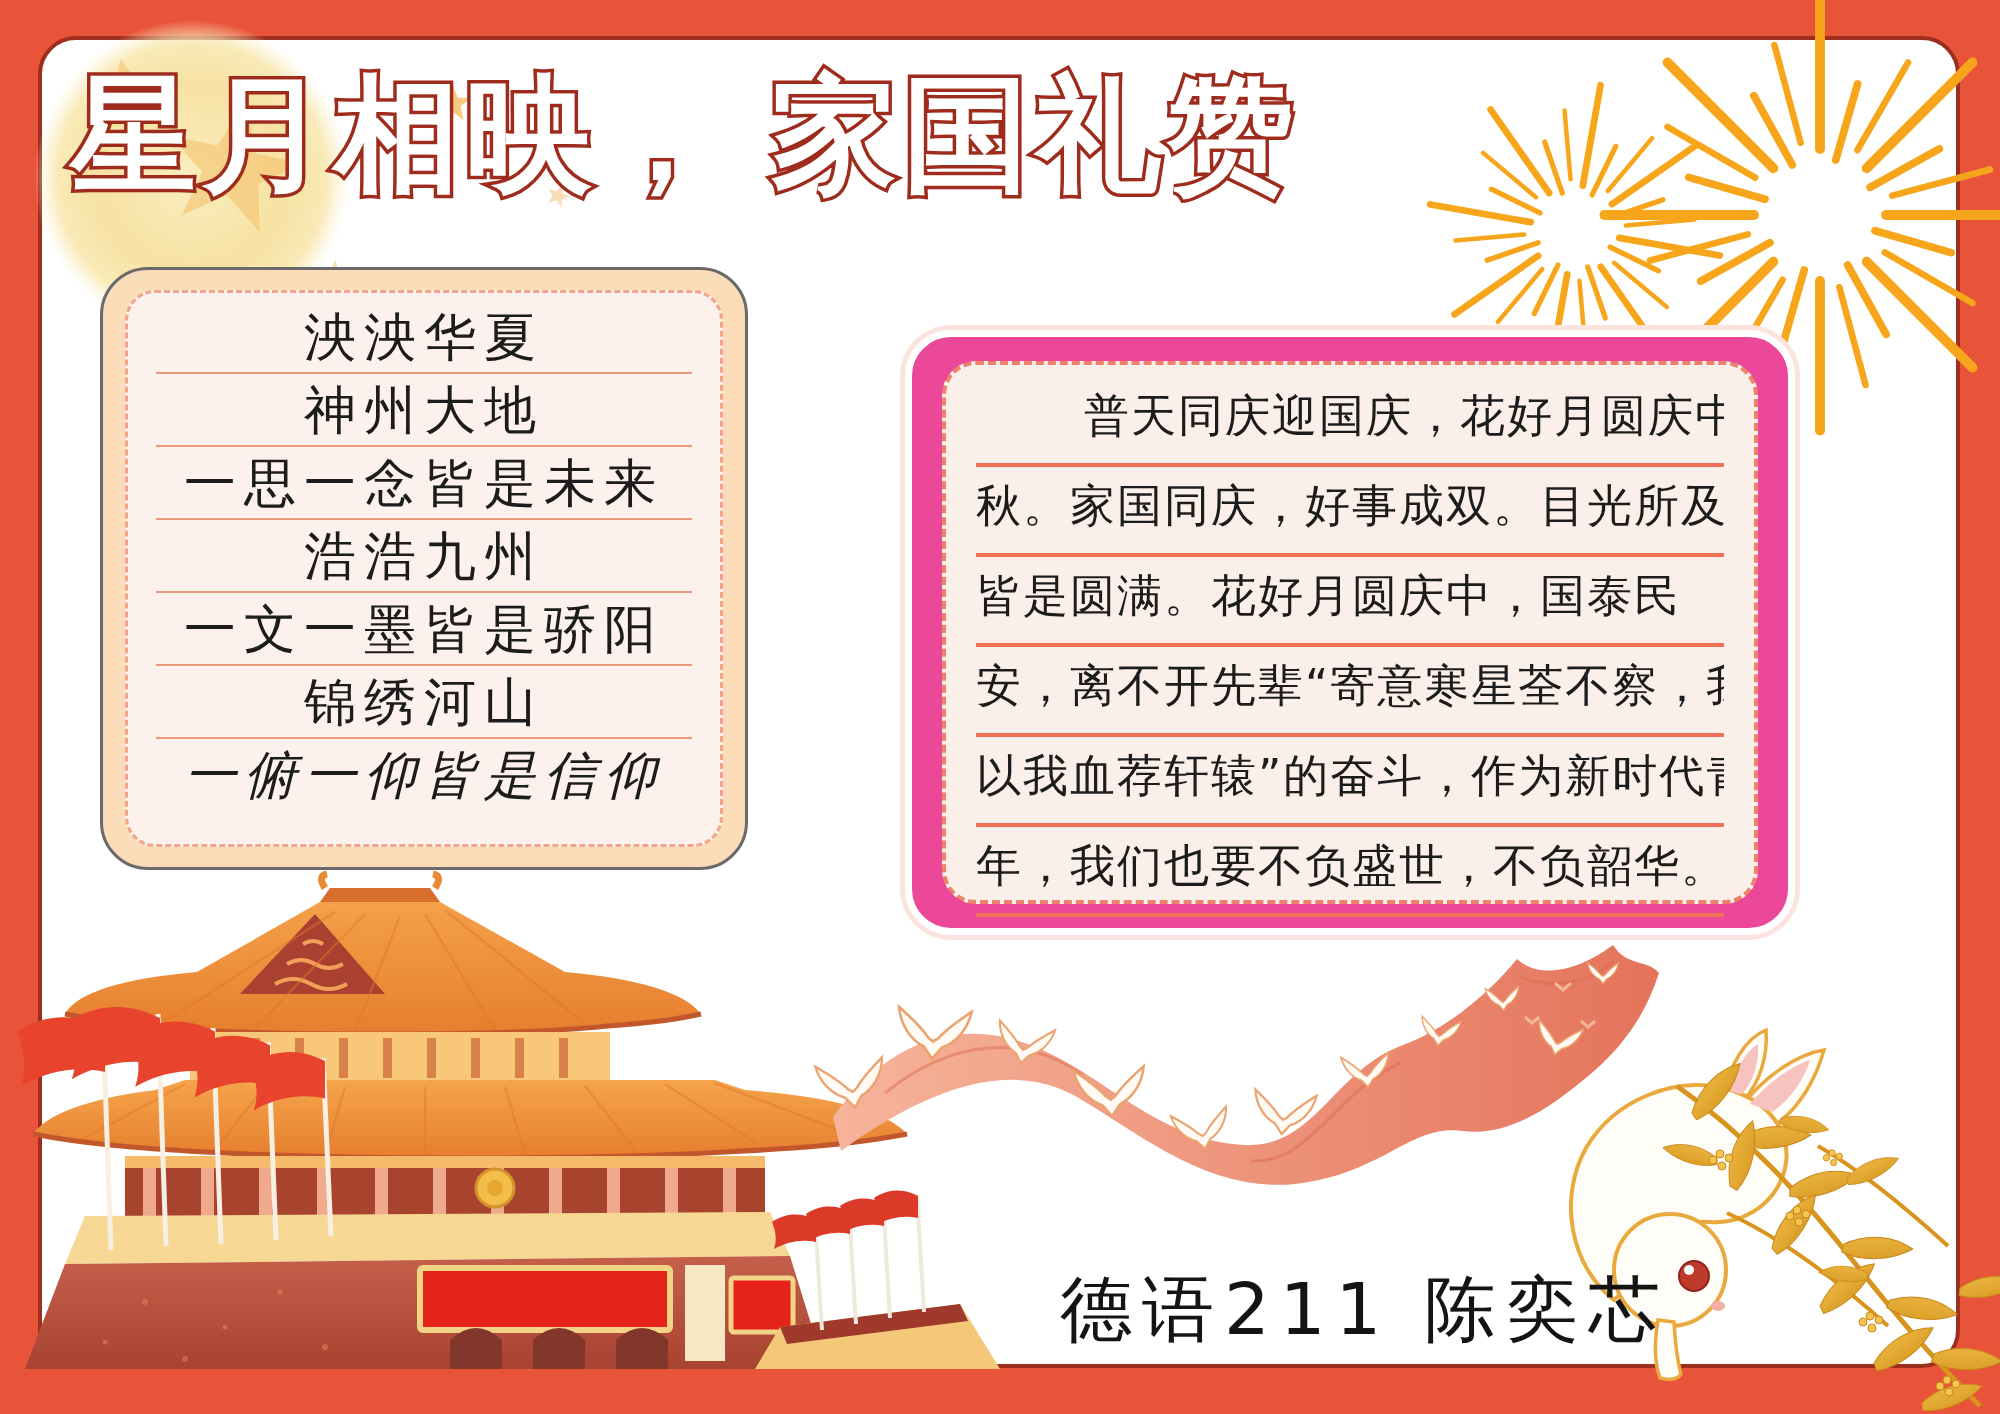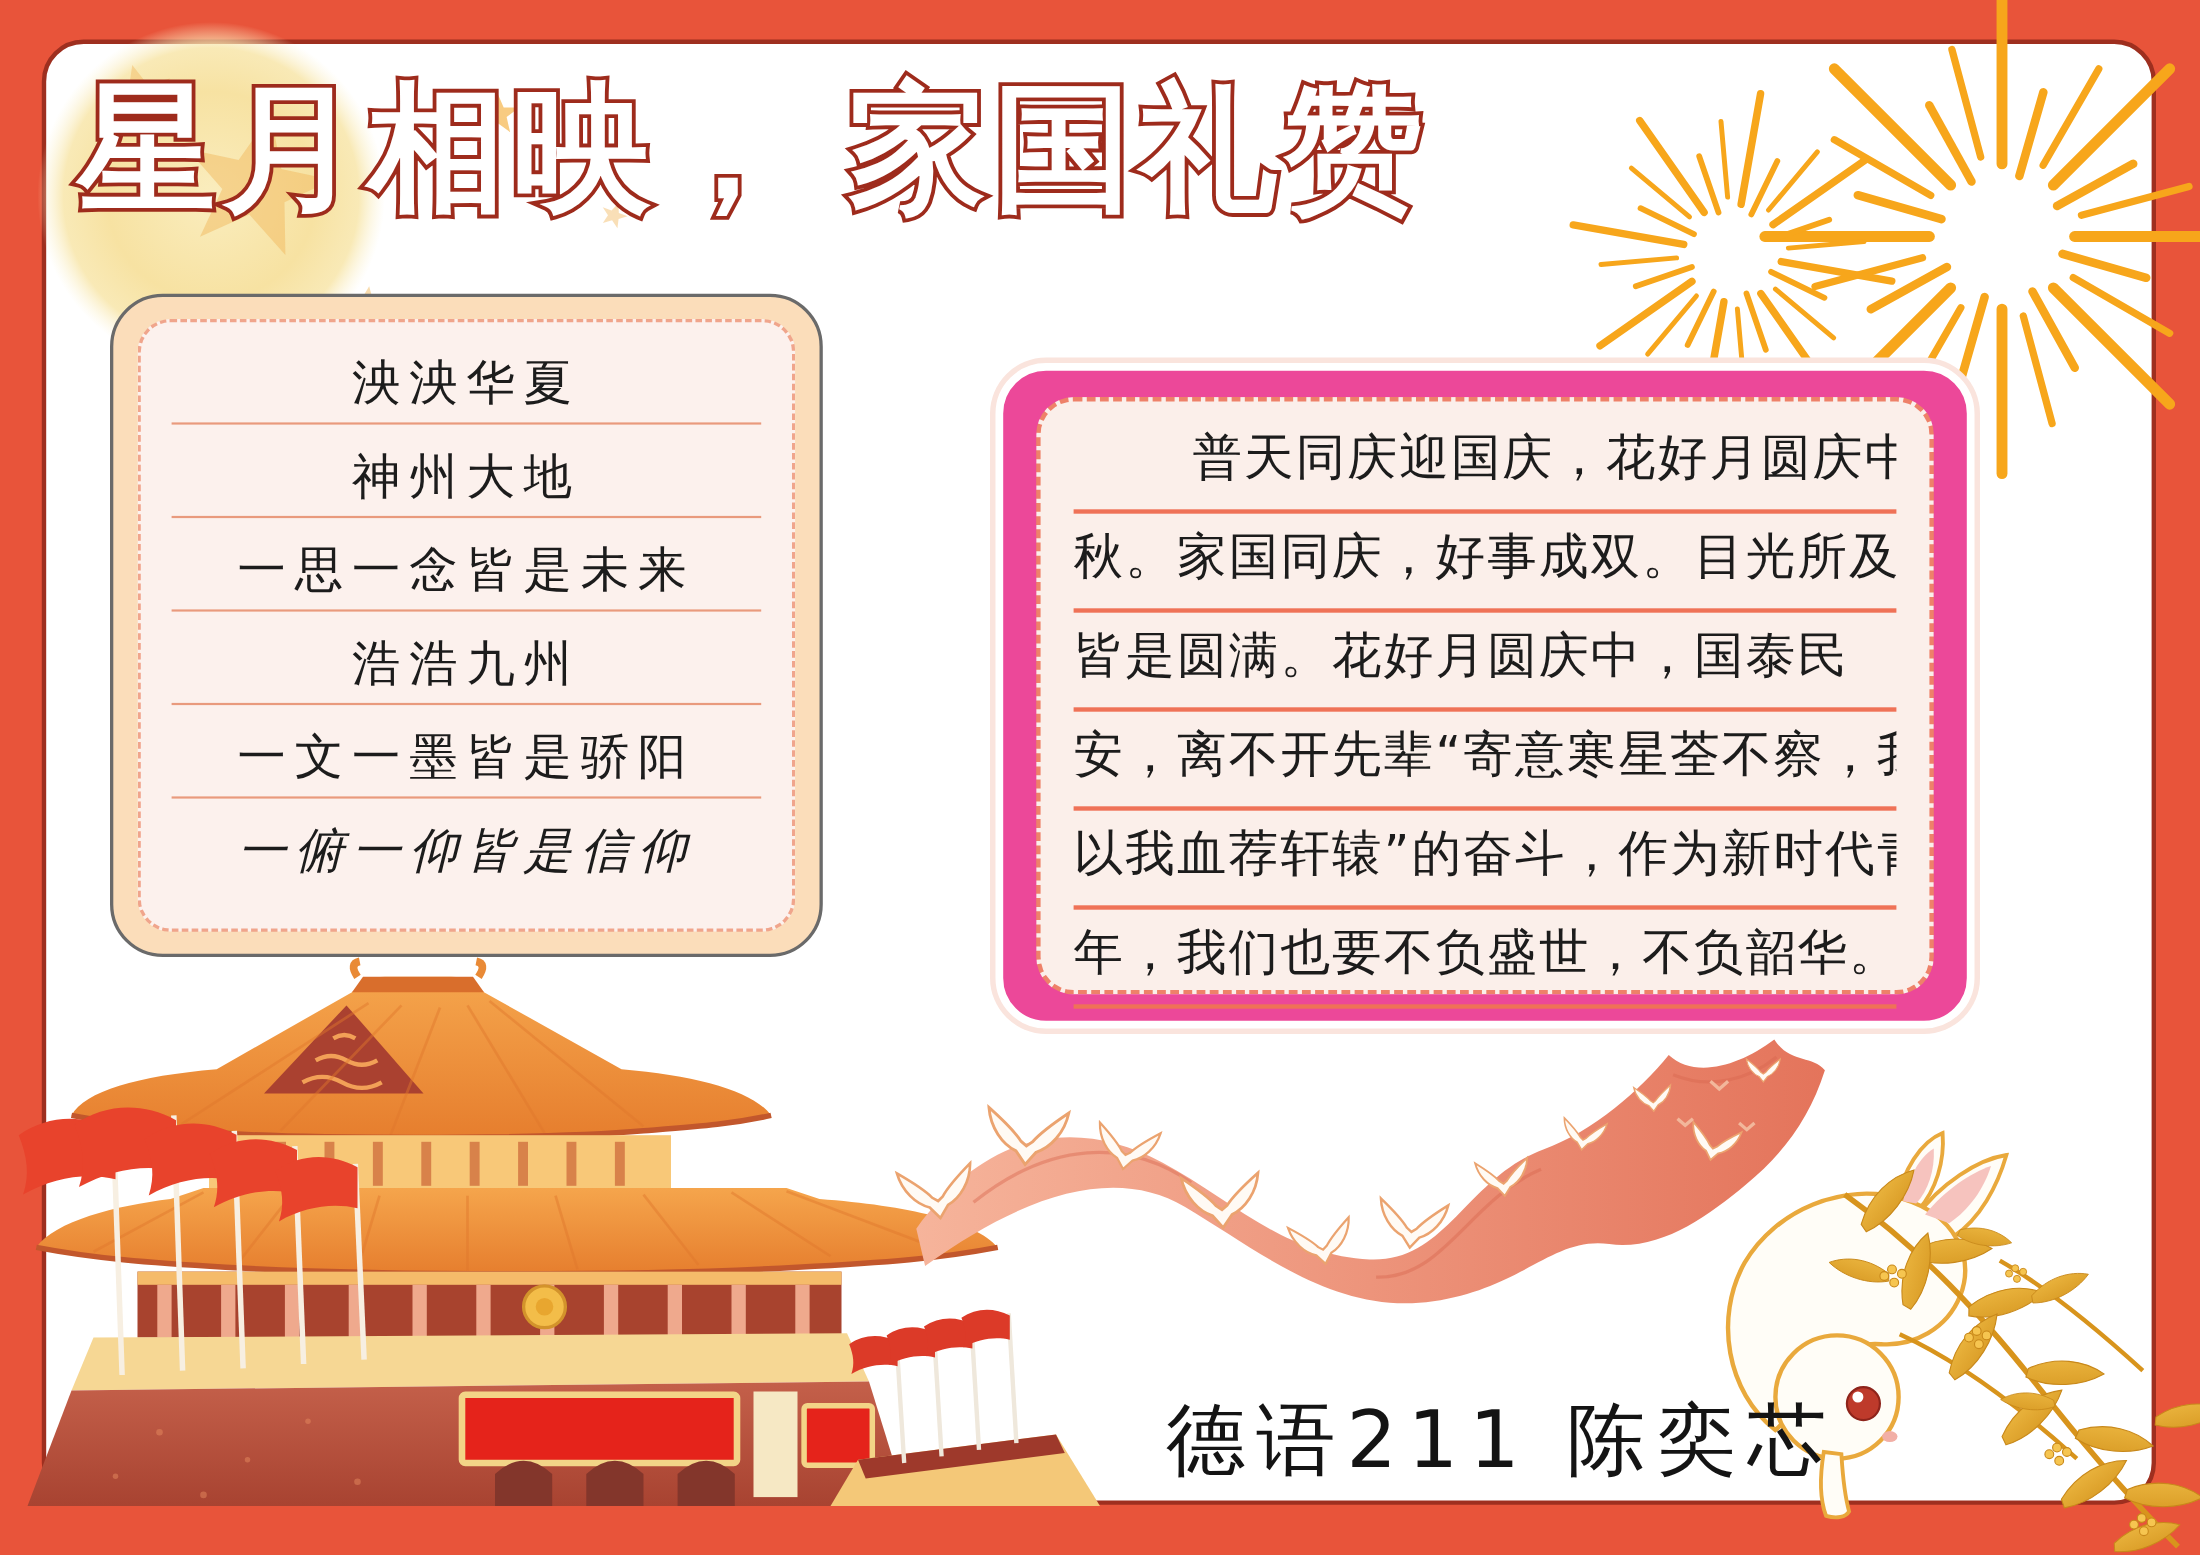--- a/index.html
+++ b/index.html
@@ -12,22 +12,22 @@
   .title{position:absolute;left:70px;top:52px;margin:0;font-size:126px;font-weight:900;
          letter-spacing:6px;color:#ffffff;-webkit-text-stroke:7px #9E2B1C;paint-order:stroke fill;
          z-index:6;white-space:nowrap;font-family:"Liberation Sans",sans-serif;}
 
   
   .poem-panel{position:absolute;left:100px;top:267px;width:648px;height:603px;box-sizing:border-box;
               background:#FBDDBA;border:3px solid #6A6A6A;border-radius:48px;z-index:5;}
   .poem-inner{position:absolute;left:22px;right:22px;top:20px;bottom:20px;background:#FCF1ED;
               border:3px dashed #F0A58C;border-radius:30px;padding:8px 18px 0;box-sizing:border-box;}
   .poem-list{margin:0;padding:0;list-style:none;}
-  .poem-line{height:67px;line-height:64px;text-align:center;font-size:44px;letter-spacing:8px;
-             color:#1C1C1C;border-bottom:2px solid #E99A7D;margin:16px 10px;
+  .poem-line{height:67px;line-height:64px;text-align:center;font-size:52px;letter-spacing:8px;
+             color:#1C1C1C;border-bottom:2px solid #E99A7D;margin:4px 10px;
              font-family:"DejaVu Sans",sans-serif;}
   .poem-line:last-child{border-bottom:none;font-style:italic;}
 
   
   .essay-panel{position:absolute;left:905px;top:330px;width:890px;height:605px;box-sizing:border-box;
                background:#ec4899;border:7px solid #FFFFFF;border-radius:46px;
                box-shadow:0 0 0 5px #FAE4DD;z-index:5;}
   .essay-inner{position:absolute;left:30px;right:30px;top:24px;bottom:24px;background:#FBEFEA;
                border:4px dashed #EE8169;border-radius:34px;padding:12px 30px 0;box-sizing:border-box;}
   .essay-list{margin:0;padding:0;list-style:none;}
@@ -274,20 +274,21 @@
   </svg>
 
   <section class="poem-panel">
     <div class="poem-inner">
       <ul class="poem-list">
           <li class="poem-line">泱泱华夏</li>
           <li class="poem-line">神州大地</li>
           <li class="poem-line">一思一念皆是未来</li>
           <li class="poem-line">浩浩九州</li>
           <li class="poem-line">一文一墨皆是骄阳</li>
+          <li class="poem-line">锦绣河山</li>
           <li class="poem-line">一俯一仰皆是信仰</li>
         </ul>
     </div>
   </section>
 
   <section class="essay-panel">
     <div class="essay-inner">
       <ul class="essay-list">
           <li class="essay-line">普天同庆迎国庆，花好月圆庆中</li>
           <li class="essay-line">秋。家国同庆，好事成双。目光所及，</li>

